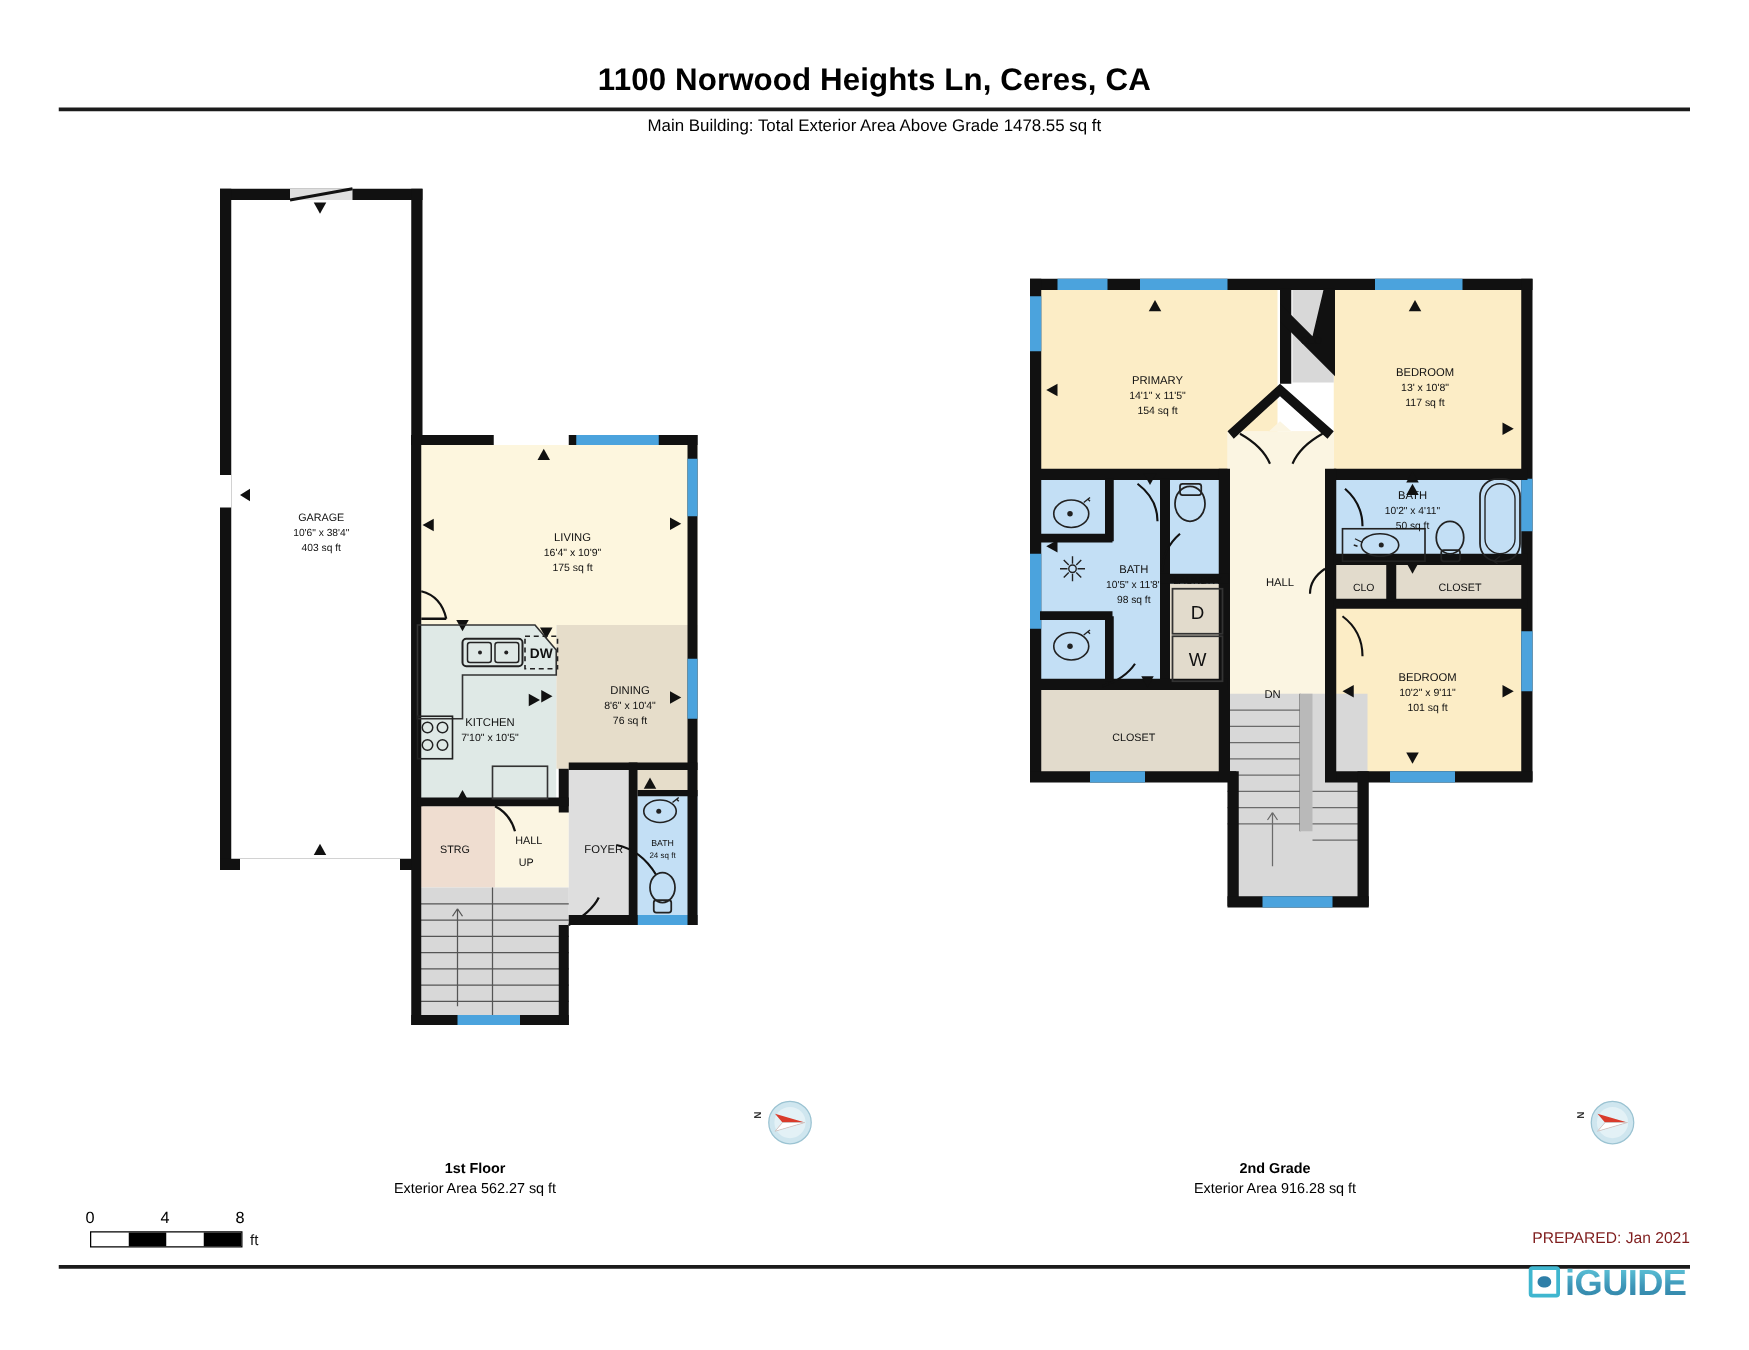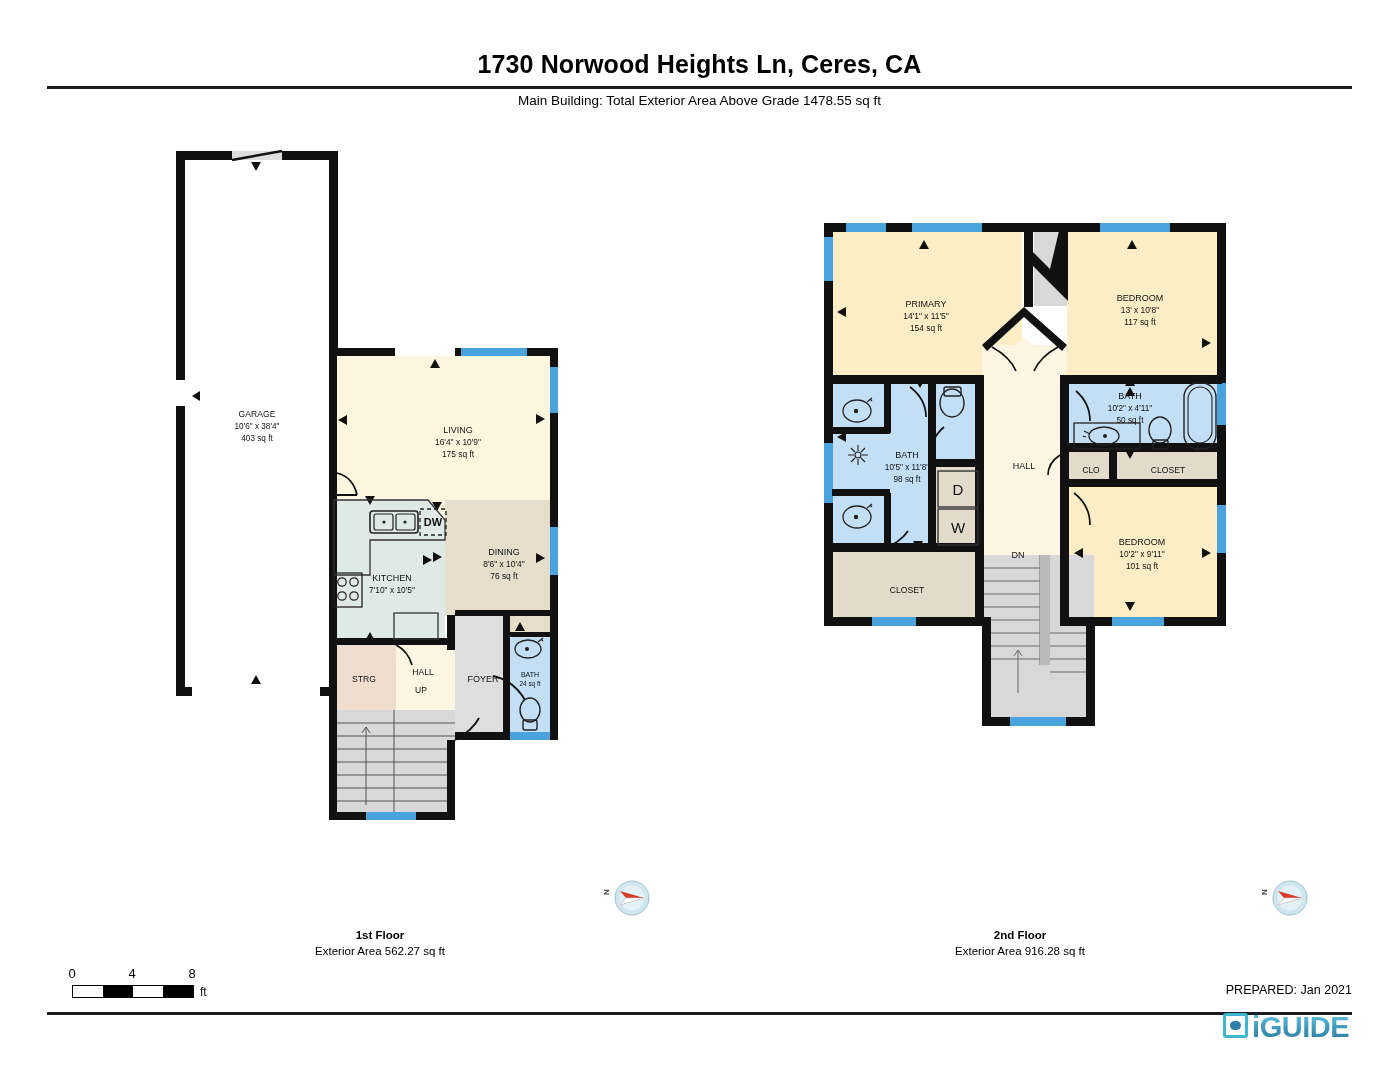--- a/index.html
+++ b/index.html
@@ -24,21 +24,21 @@
   
   .scalewrap{position:absolute;left:72px;top:966px;width:170px;height:45px;}
   .scalenums{position:relative;height:16px;}
   .scalenums span{position:absolute;font-size:13px;color:#000;transform:translateX(-50%);}
   .scalebar{position:absolute;left:0;top:19px;width:120px;height:11px;border:1.6px solid #000;display:flex;}
   .scalebar i{display:block;height:100%;flex:1;}
   .scalebar i.on{background:#000;}
   .scaleft{position:absolute;left:128px;top:19px;font-size:12px;}
 
   
-  .prepared{position:absolute;right:47px;top:983px;font-size:12.5px;color:#000000;}
+  .prepared{position:absolute;right:47px;top:983px;font-size:12.5px;color:#7f1d1d;}
 
   
   .rule-bot{position:absolute;left:47px;top:1012px;width:1305px;height:3px;background:#1b1b1b;}
   .disclaimer{position:absolute;left:55px;top:1022px;width:1100px;font-size:11.5px;color:#111;line-height:15px;}
 
   .logo{position:absolute;right:50px;top:1013px;height:36px;display:flex;align-items:flex-start;gap:4px;}
   .logo .mark{width:25px;height:25px;border:3px solid #3fb6cf;border-radius:3px;
                display:flex;align-items:center;justify-content:center;box-sizing:border-box;}
   .logo .mark .lens{width:11px;height:9px;border-radius:50%/60%;background:#2f7fa8;}
   .logo .txt{font-size:29px;font-weight:bold;letter-spacing:-.5px;
@@ -46,21 +46,21 @@
              -webkit-background-clip:text;background-clip:text;color:transparent;line-height:1;}
 
   
   .compass{position:absolute;width:56px;height:46px;}
 </style>
 </head>
 <body>
 
 <div class="page">
 
-  <div class="title">1730 Norwood Heights Ln, Ceres, CA</div>
+  <div class="title">1100 Norwood Heights Ln, Ceres, CA</div>
   <div class="rule-top"></div>
   <div class="subtitle">Main Building: Total Exterior Area Above Grade 1478.55 sq ft</div>
 
   <div class="plan" style="left:170px;top:145px;">
   <svg width="420" height="680" viewBox="0 0 420 680" xmlns="http://www.w3.org/2000/svg">
     <g>
 
       <rect x="6" y="6" width="162" height="545" fill="#ffffff"></rect>
 
       <rect x="6" y="6" width="162" height="9" fill="#111"></rect>
@@ -389,21 +389,21 @@
       <path d="M44 23 L20 30 L26 23 Z" fill="#ffffff" stroke="#c9c9c9" stroke-width=".6"></path>
       <text x="9" y="20" font-size="8" font-weight="bold" fill="#333" font-family="Liberation Sans, sans-serif" transform="rotate(-90 9 20)">N</text>
     </svg>
   </div>
 
   <div class="cap" style="left:230px;top:927px;width:300px;">
     <div class="cn">1st Floor</div>
     <div>Exterior Area 562.27 sq ft</div>
   </div>
   <div class="cap" style="left:870px;top:927px;width:300px;">
-    <div class="cn">2nd Floor</div>
+    <div class="cn">2nd Grade</div>
     <div>Exterior Area 916.28 sq ft</div>
   </div>
 
   <div class="scalewrap">
     <div class="scalenums">
       <span style="left:0px;">0</span>
       <span style="left:60px;">4</span>
       <span style="left:120px;">8</span>
     </div>
     <div class="scalebar">

